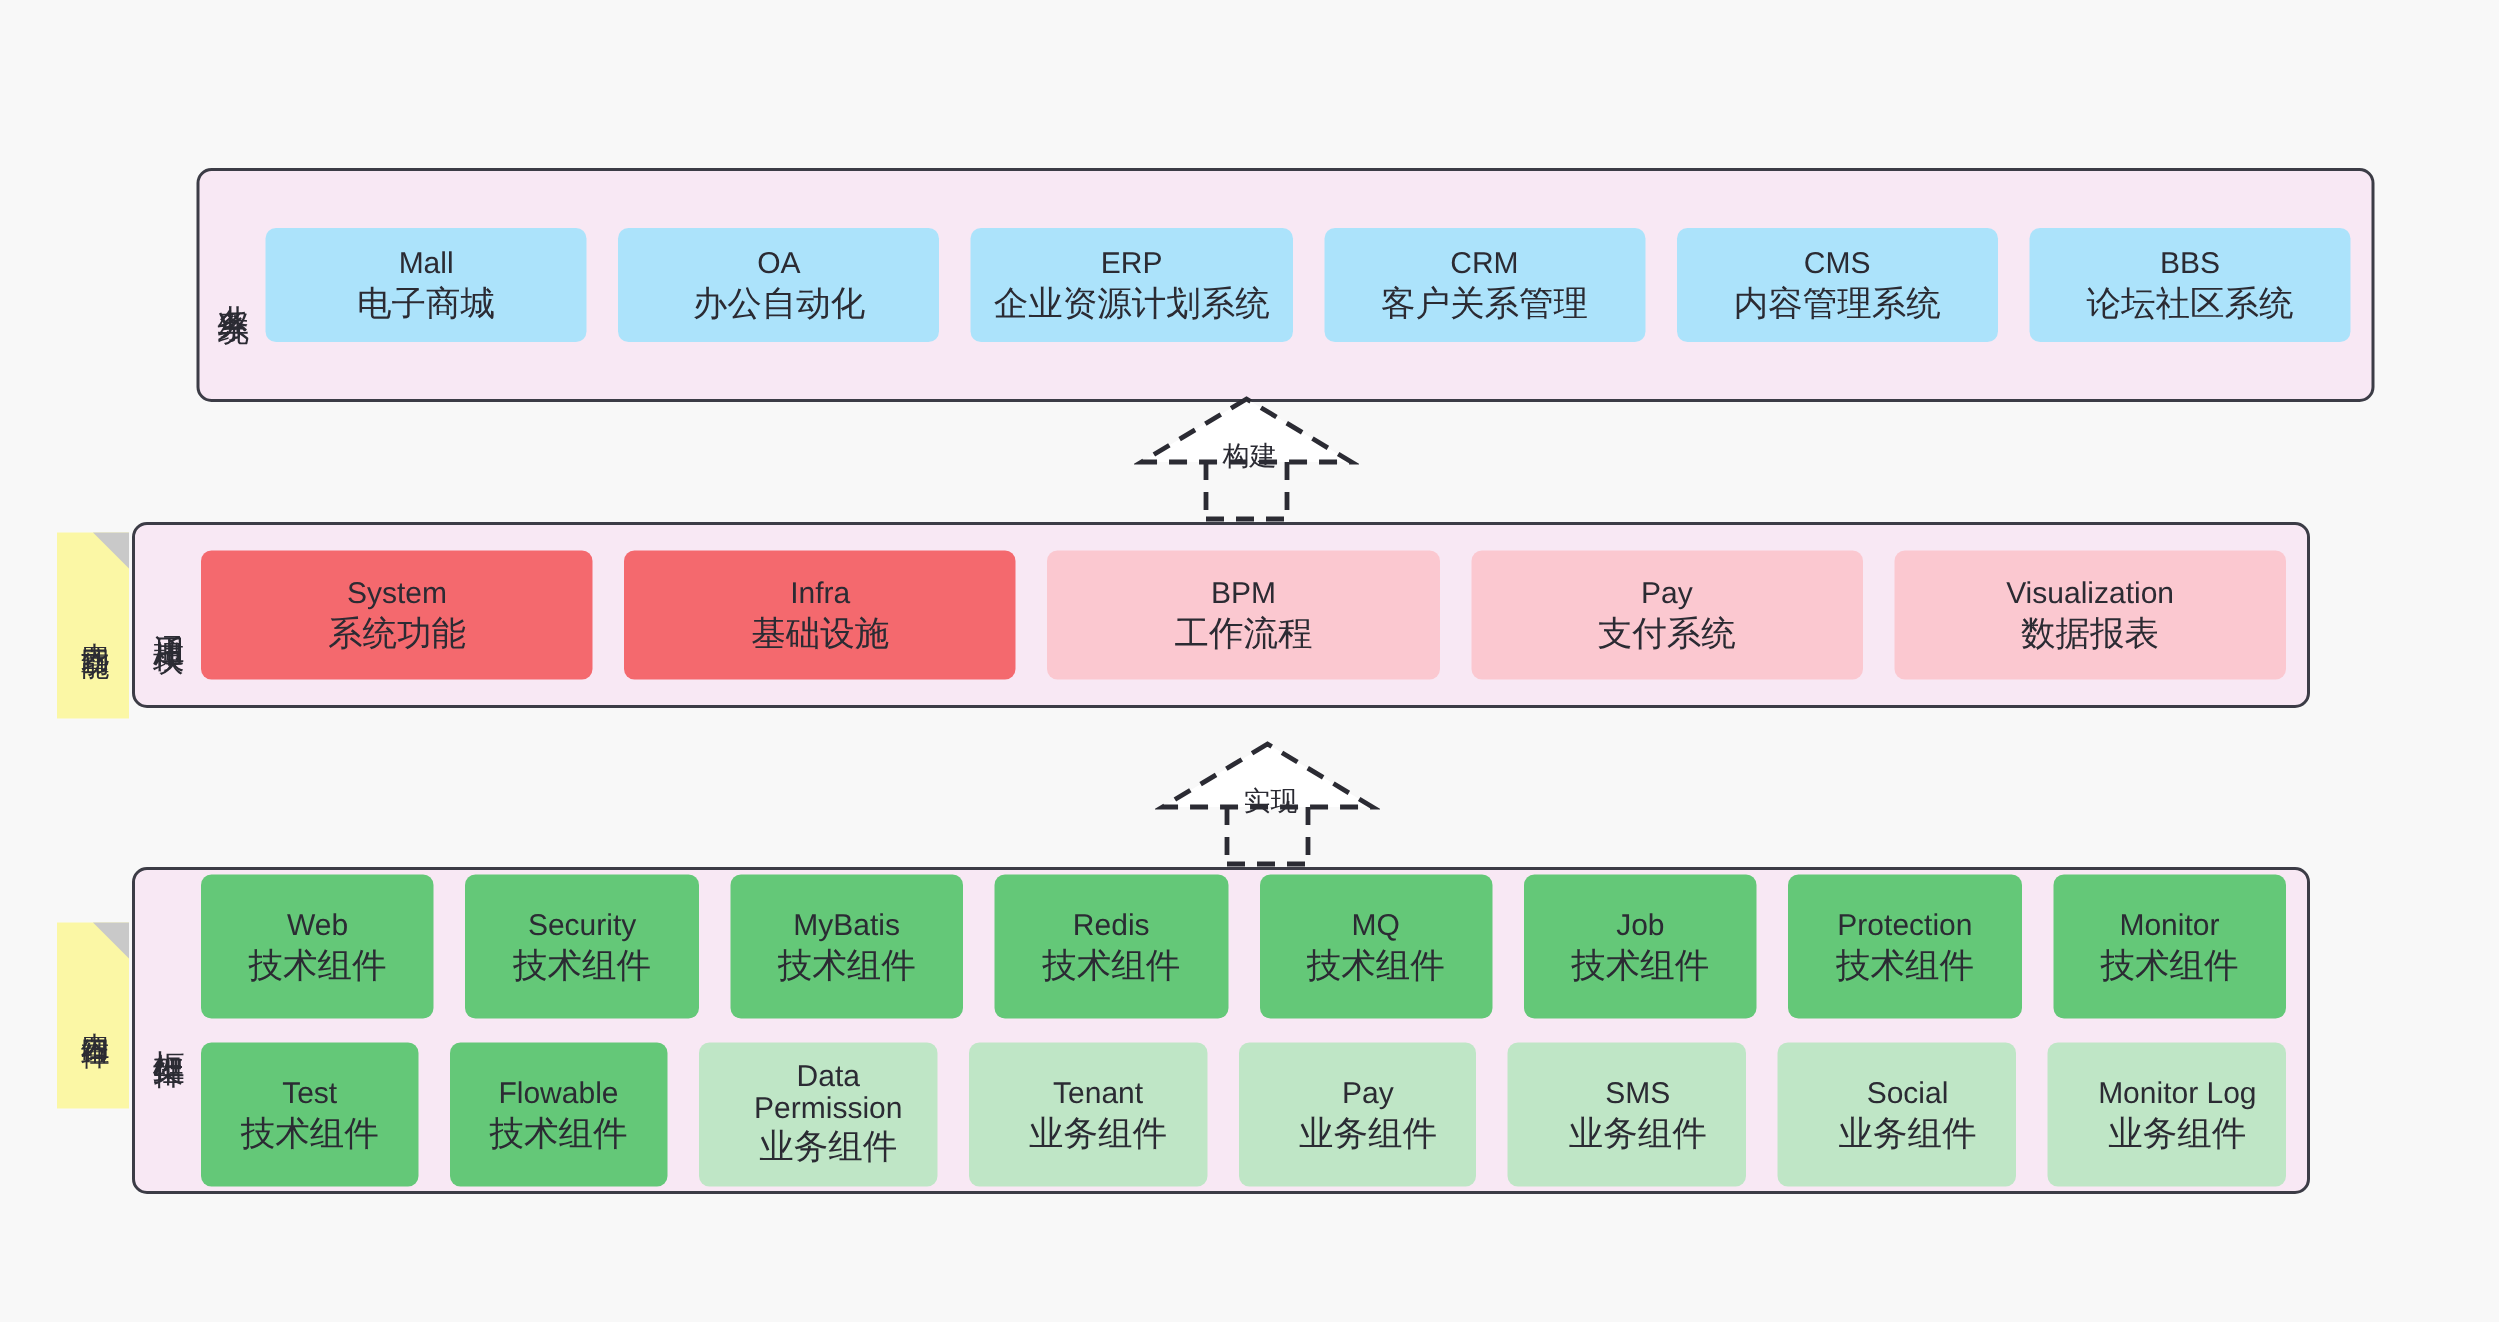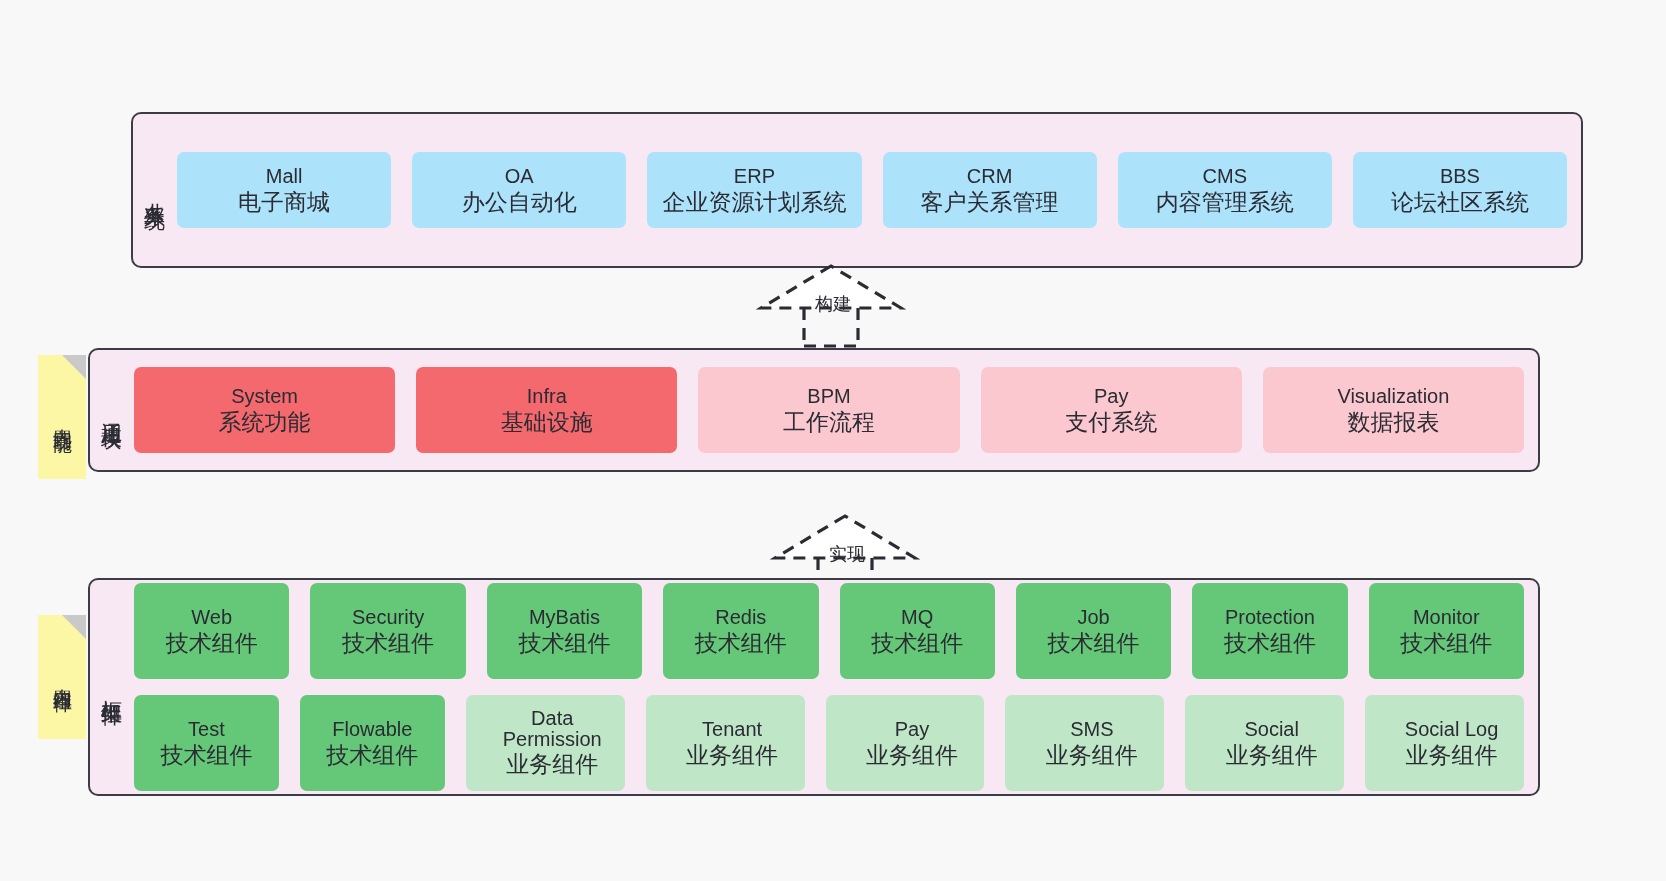--- a/index.html
+++ b/index.html
@@ -201,21 +201,21 @@
           <span class="t2">支付系统</span>
         </div>
         <div class="card c-pink h-mod">
           <span class="t1">Visualization</span>
           <span class="t2">数据报表</span>
         </div>
       </div>
     </div>
   </div>
 
-  <div class="connector" id="connector-implement" style="left:770px; top:510px; width:150px; height:88px;text-decoration:underline;">
+  <div class="connector" id="connector-implement" style="left:770px; top:490px; width:150px; height:88px;text-decoration:underline;">
     <svg width="150" height="88" viewBox="0 0 150 88">
       <polygon points="75,6 5,48 145,48" fill="#ffffff" stroke="#2b2b33" stroke-width="3.2" stroke-dasharray="12,8" stroke-linejoin="miter"></polygon>
       <path d="M48,48 L48,86 M102,48 L102,86" fill="none" stroke="#2b2b33" stroke-width="3.2" stroke-dasharray="12,8"></path>
       <path d="M48,86 L102,86" fill="none" stroke="#2b2b33" stroke-width="3.2" stroke-dasharray="12,8"></path>
     </svg>
     <span class="conn-label" style="left:59px; top:32px;">实现</span>
   </div>
 
   <div class="note" id="note-builtin-component" style="left:38px; top:615px; width:48px; height:124px;">
     <span class="fold"></span>
@@ -284,21 +284,21 @@
         </div>
         <div class="card c-green-light h-frame">
           <span class="t1">SMS</span>
           <span class="t2">业务组件</span>
         </div>
         <div class="card c-green-light h-frame">
           <span class="t1">Social</span>
           <span class="t2">业务组件</span>
         </div>
         <div class="card c-green-light h-frame">
-          <span class="t1">Social Log</span>
+          <span class="t1">Monitor Log</span>
           <span class="t2">业务组件</span>
         </div>
       </div>
 
     </div>
   </div>
 
 </div>
 
 </body></html>

